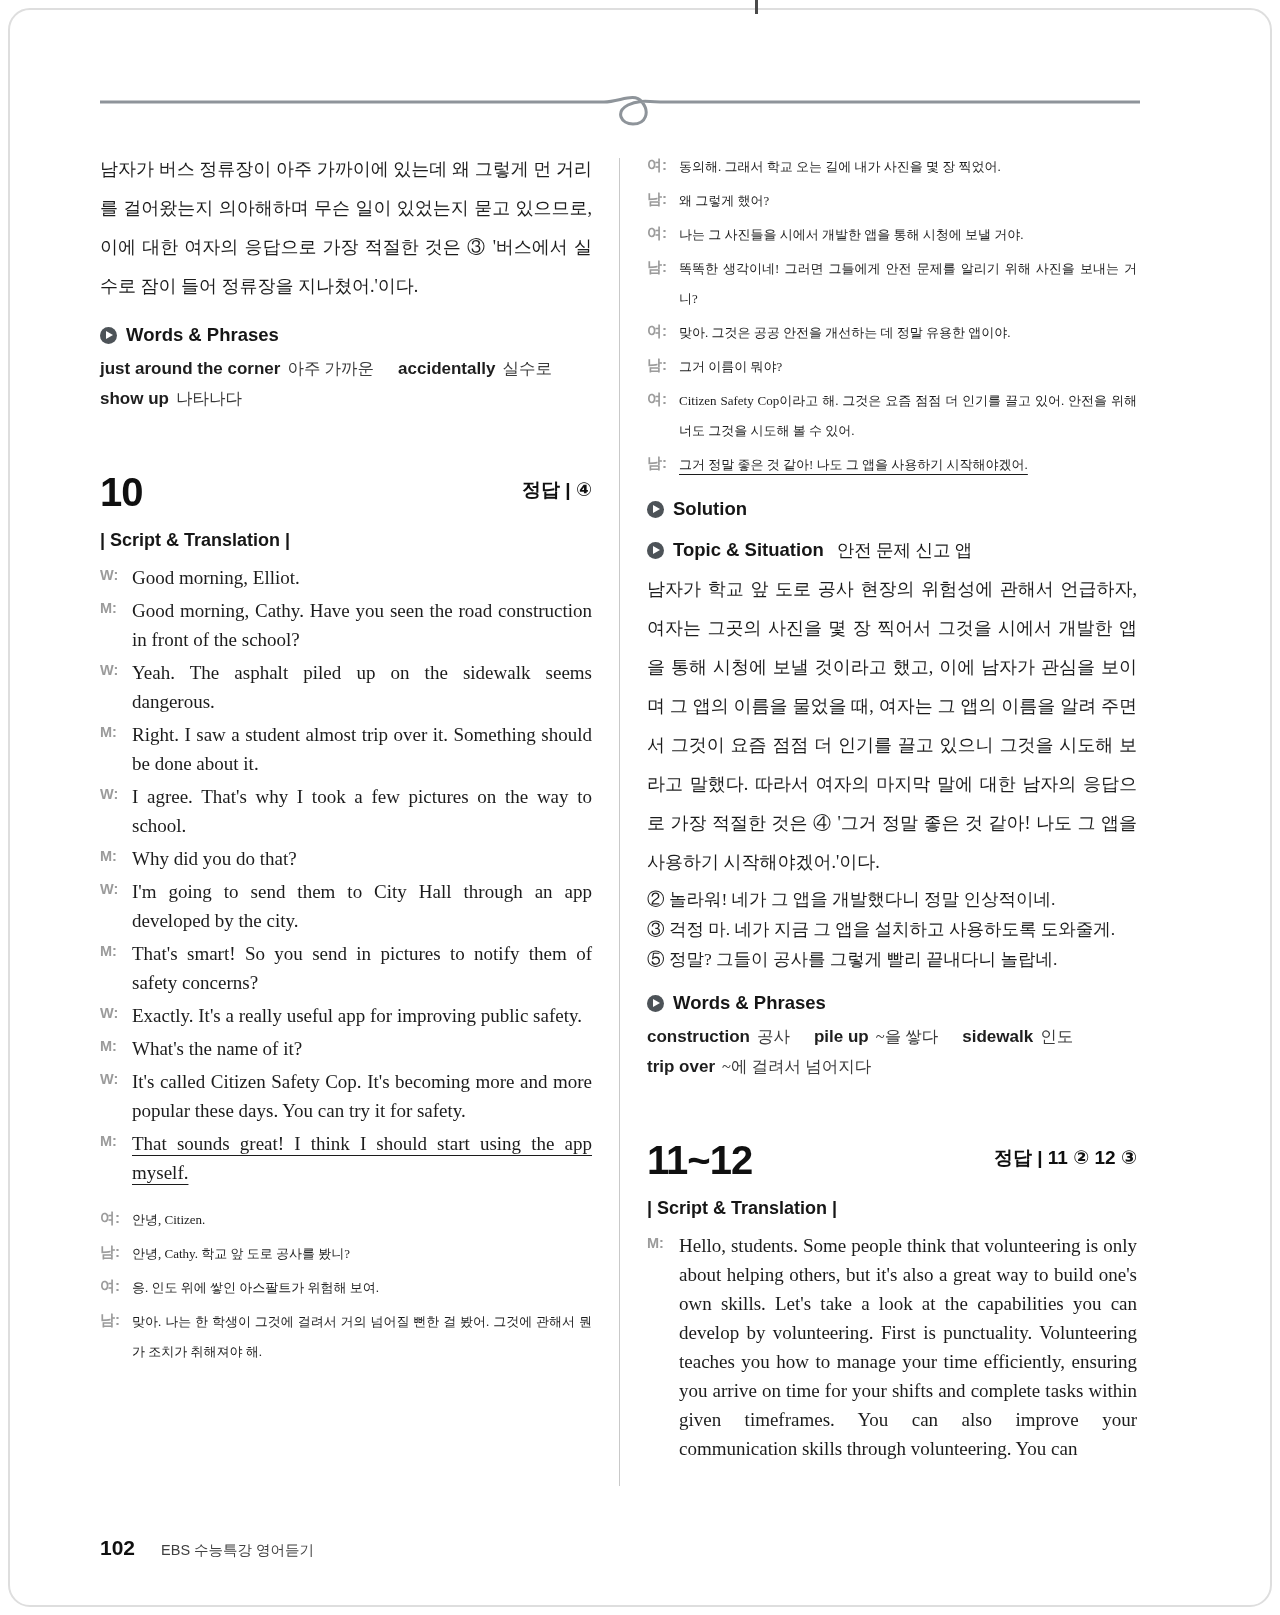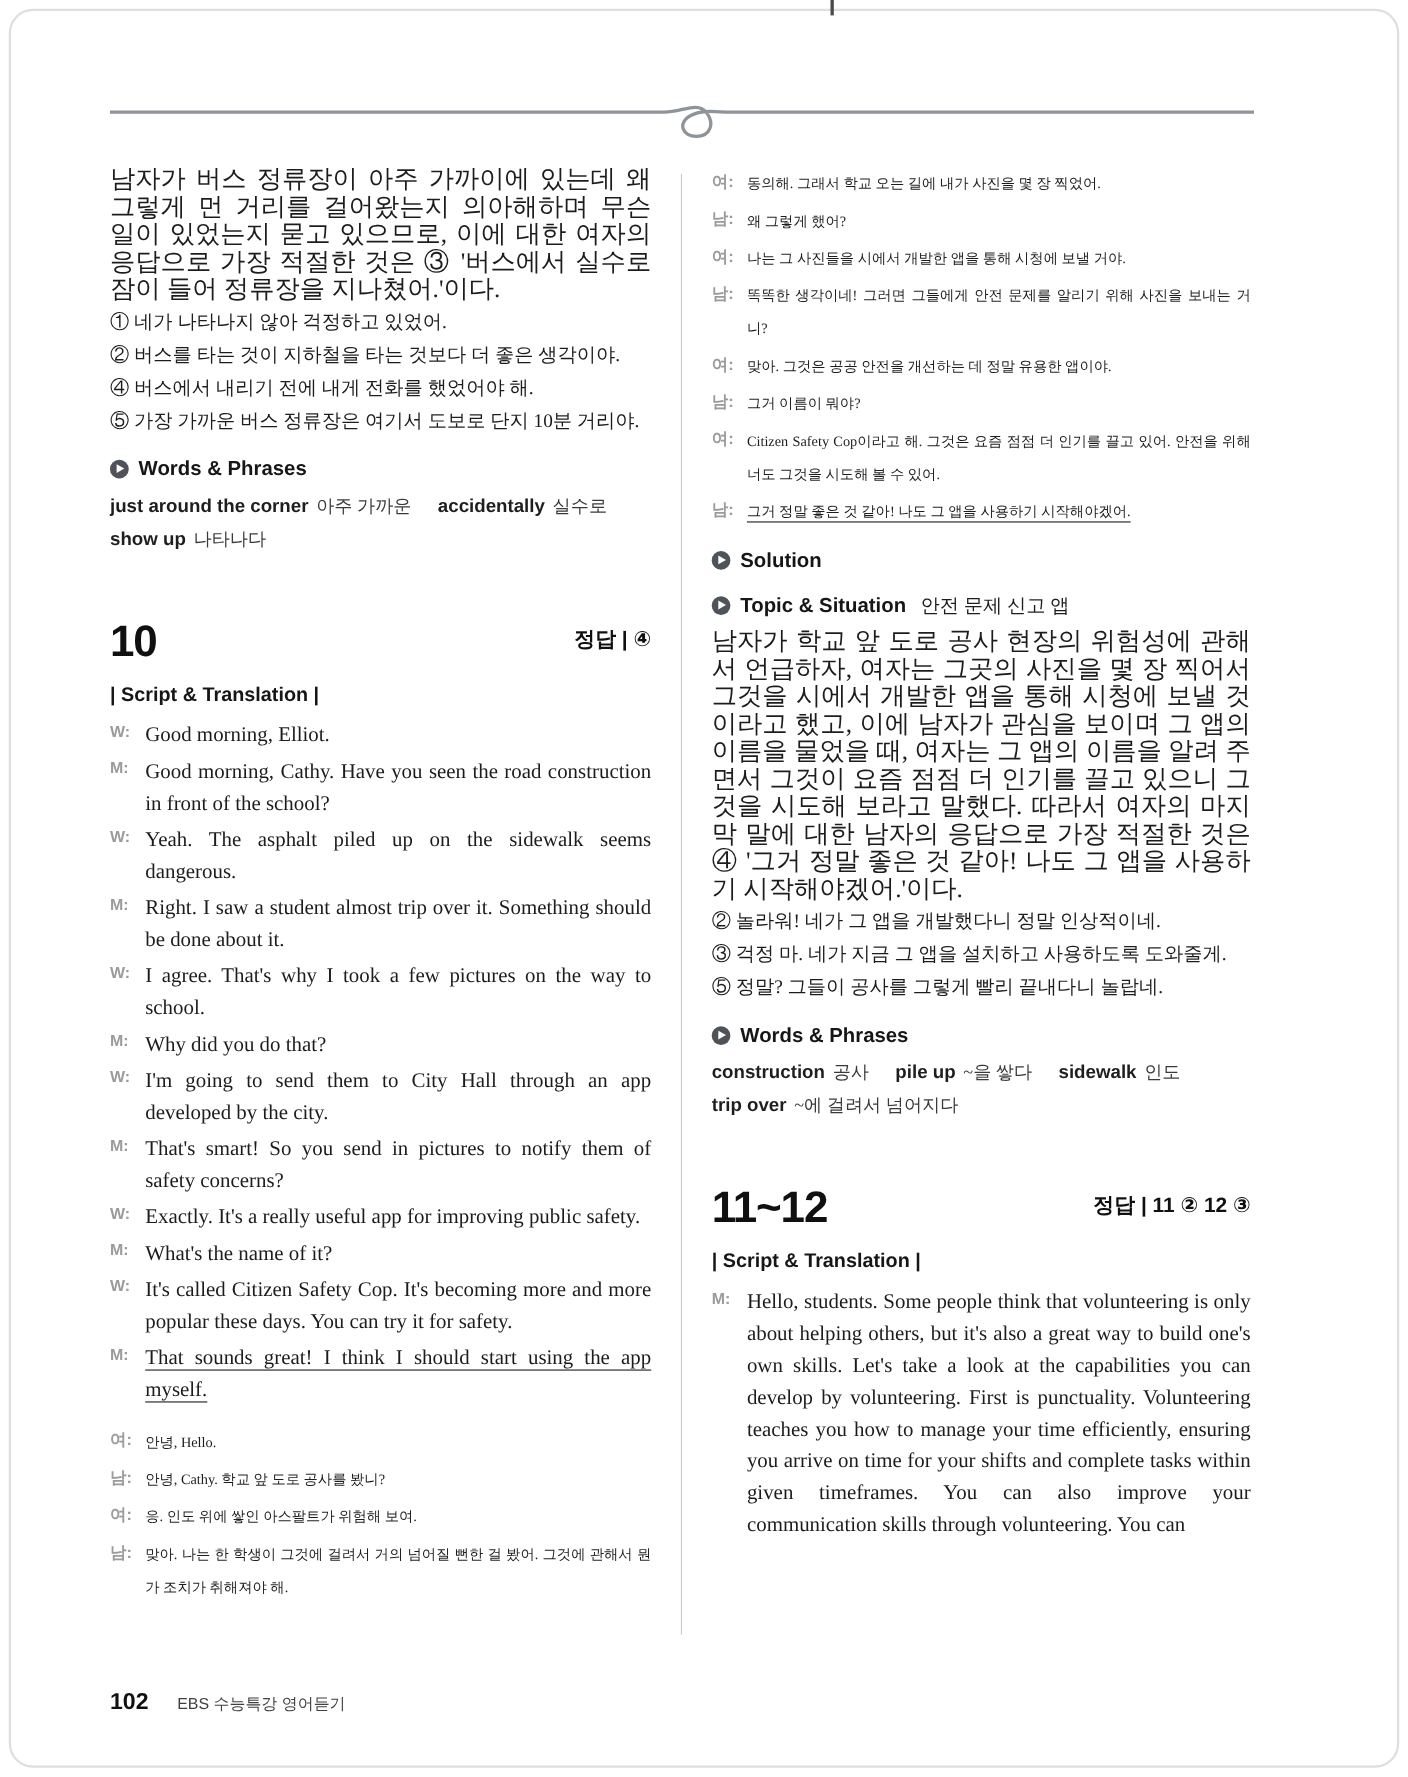--- a/index.html
+++ b/index.html
@@ -15,21 +15,21 @@
   .reg-mark{position:absolute;left:755px;top:0;width:3px;height:14px;background:#4a4a4a;}
   .header-rule{position:absolute;top:92px;left:100px;width:1040px;height:48px;}
   .main{
     position:absolute;top:150px;left:100px;width:1038px;display:flex;align-items:flex-start;
   }
   .col{width:492px;}
   .col-right{width:490px;}
   .divider{width:1px;background:#c9c9c9;margin:8px 27px 0 27px;height:1328px;flex:0 0 1px;}
 
   .ko.para{
-    font-size:23px;line-height:25px;text-align:justify;word-break:break-all;
+    font-size:18px;line-height:39px;text-align:justify;word-break:break-all;
     margin:0 0 2px 0;
   }
   .option-line{font-size:17.5px;line-height:30px;word-break:break-all;}
 
   .wp-head{
     display:flex;align-items:center;gap:9px;margin:18px 0 8px 0;
     font-family:"Liberation Sans","DejaVu Sans",sans-serif;font-weight:700;font-size:18.5px;color:#161616;text-align:right;
   }
   .play-icon{
     width:17px;height:17px;border-radius:50%;background:#4d5358;
@@ -91,26 +91,20 @@
   <div class="reg-mark"></div>
 
   <svg class="header-rule" viewBox="0 0 1040 48" fill="none" xmlns="http://www.w3.org/2000/svg">
     <path d="M0 10 H504 C520 10 534 0 542 10 C550 20 546 32 533 32 C521 32 515 20 528 13 C539 7 552 10 564 10 H1040" stroke="#8e949a" stroke-width="3" fill="none" stroke-linecap="round" stroke-linejoin="round"></path>
   </svg>
 
   <div class="main">
 
     <div class="col col-left">
       <p class="ko para">남자가 버스 정류장이 아주 가까이에 있는데 왜 그렇게 먼 거리를 걸어왔는지 의아해하며 무슨 일이 있었는지 묻고 있으므로, 이에 대한 여자의 응답으로 가장 적절한 것은 ③ '버스에서 실수로 잠이 들어 정류장을 지나쳤어.'이다.</p>
-      <div>
-          <div class="option-line">① 네가 나타나지 않아 걱정하고 있었어.</div>
-          <div class="option-line">② 버스를 타는 것이 지하철을 타는 것보다 더 좋은 생각이야.</div>
-          <div class="option-line">④ 버스에서 내리기 전에 내게 전화를 했었어야 해.</div>
-          <div class="option-line">⑤ 가장 가까운 버스 정류장은 여기서 도보로 단지 10분 거리야.</div>
-        </div>
 
       <div class="wp-head">
         <span class="play-icon"></span>
         <span>Words &amp; Phrases</span>
       </div>
       <div class="words-flow"><span class="word-entry"><span class="term">just around the corner</span><span class="meaning">아주 가까운</span></span><span class="word-entry"><span class="term">accidentally</span><span class="meaning">실수로</span></span><span class="word-entry"><span class="term">show up</span><span class="meaning">나타나다</span></span></div>
 
       <div class="section-head">
         <span class="section-number">10</span>
         <span class="answer-label">정답 | ④</span>
@@ -163,21 +157,21 @@
             <span class="dlg-text">It's called Citizen Safety Cop. It's becoming more and more popular these days. You can try it for safety.</span>
           </div>
           <div class="dlg-row">
             <span class="speaker">M:</span>
             <span class="dlg-text underline">That sounds great! I think I should start using the app myself.</span>
           </div>
         </div>
       <div class="dlg ko-dlg">
           <div class="dlg-row">
             <span class="speaker">여:</span>
-            <span class="dlg-text">안녕, Hello.</span>
+            <span class="dlg-text">안녕, Citizen.</span>
           </div>
           <div class="dlg-row">
             <span class="speaker">남:</span>
             <span class="dlg-text">안녕, Cathy. 학교 앞 도로 공사를 봤니?</span>
           </div>
           <div class="dlg-row">
             <span class="speaker">여:</span>
             <span class="dlg-text">응. 인도 위에 쌓인 아스팔트가 위험해 보여.</span>
           </div>
           <div class="dlg-row">

